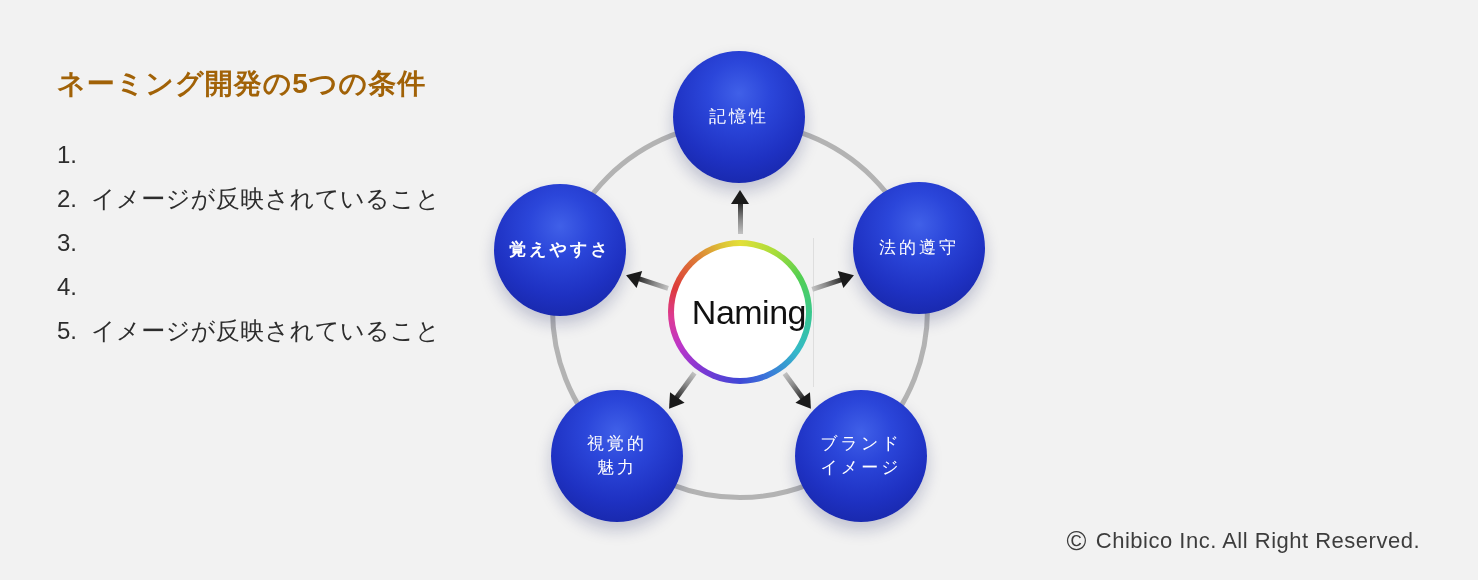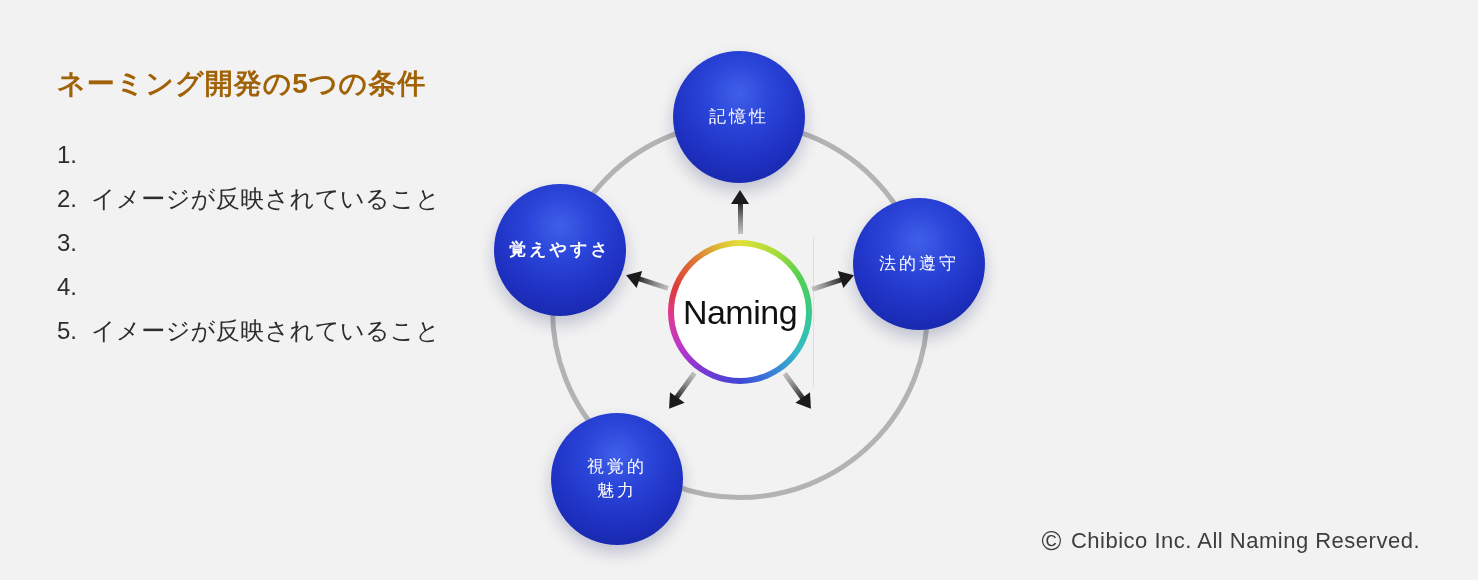--- a/index.html
+++ b/index.html
@@ -37,37 +37,37 @@
   }
   .sphere{
     position:absolute;width:132px;height:132px;border-radius:50%;
     background:radial-gradient(circle at 50% 32%, #4060e8 0%, #2b46da 28%, #1e31c2 62%, #14219b 100%);
     box-shadow:0 8px 16px rgba(15,25,90,0.22);
     display:flex;flex-direction:column;justify-content:center;
     color:#ffffff;font-size:17px;letter-spacing:3px;line-height:24px;
     text-align:center;z-index:3;
   }
   .sphere-top{left:673px;top:51px;}
-  .sphere-right{left:853px;top:198px;}
+  .sphere-right{left:853px;top:182px;}
   .sphere-bottom-right{left:795px;top:390px;}
-  .sphere-bottom-left{left:551px;top:413px;}
+  .sphere-bottom-left{left:551px;top:390px;}
   .sphere-left{left:494px;top:184px;font-weight:bold;}
 
   .hub{
     position:absolute;left:668px;top:240px;width:144px;height:144px;
     border-radius:50%;z-index:3;
     background:conic-gradient(from 0deg,
       #e3df38 0deg, #a8dd3a 30deg, #52cf52 60deg, #36c795 95deg,
       #35b9c9 125deg, #3a7ad9 155deg, #3f48d6 180deg, #7739d4 210deg,
       #bb36c9 240deg, #dd3a96 265deg, #dd3a3a 290deg, #dd7a36 320deg,
       #ddc336 345deg, #e3df38 360deg);
   }
   .hub-inner{
     position:absolute;inset:6px;background:#ffffff;border-radius:50%;
-    display:flex;align-items:center;justify-content:center;
+    display:flex;align-items:center;justify-content:flex-end;
   }
   .hub-label{font-size:34px;color:#111111;letter-spacing:-0.5px;}
 
   .arrow{position:absolute;width:44px;height:18px;z-index:4;}
   .arrow .shaft{
     position:absolute;left:0;top:6.5px;width:31px;height:5px;
     background:linear-gradient(to right,#c3c3c3 0%,#8a8a8a 45%,#2b2b2b 100%);
   }
   .arrow .head{
     position:absolute;right:0;top:0;width:0;height:0;
@@ -139,32 +139,36 @@
     <div class="shaft"></div>
     <div class="head"></div>
   </div>
 
   <div class="sphere sphere-top">
     <div>記憶性</div>
   </div>
   <div class="sphere sphere-right">
     <div>法的遵守</div>
   </div>
+  <div class="sphere sphere-bottom-right">
+    <div>ブランド</div>
+    <div>イメージ</div>
+  </div>
   <div class="sphere sphere-bottom-left">
     <div>視覚的</div>
     <div>魅力</div>
   </div>
   <div class="sphere sphere-left">
     <div>覚えやすさ</div>
   </div>
 
   <div class="hub">
     <div class="hub-inner">
       <span class="hub-label">Naming</span>
     </div>
   </div>
 
   <div class="copyright">
     <span class="sym">©</span>
-    <span>Chibico Inc. All Naming Reserved.</span>
+    <span>Chibico Inc. All Right Reserved.</span>
   </div>
 
 </div>
 
 </body></html>

